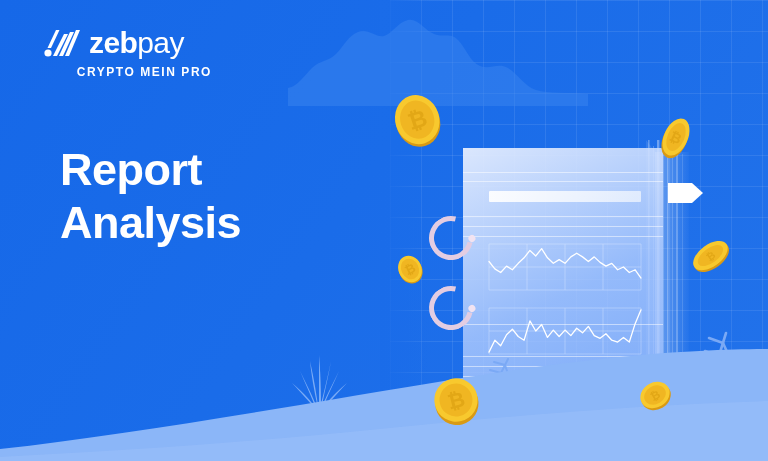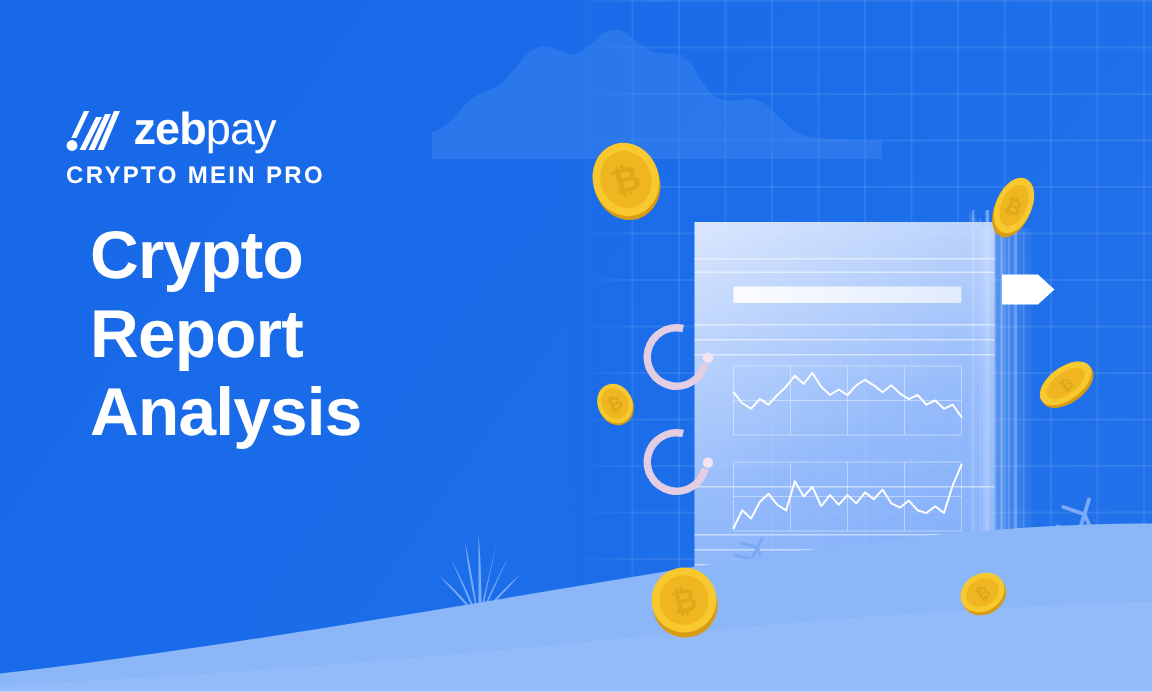--- a/index.html
+++ b/index.html
@@ -36,30 +36,30 @@
   .cloud { position:absolute; top:6px; left:288px; width:300px; height:100px; opacity:.55; }
 
   
   .wave { position:absolute; left:0; bottom:0; width:768px; height:130px; }
 
   
   .fan { position:absolute; left:286px; bottom:48px; width:66px; height:62px; opacity:.85;}
 
   
   .logo-wrap { position:absolute; top:28px; left:44px; width:170px; }
-  .logo-row { display:flex; align-items:flex-start; gap:9px;margin-top:44px; }
+  .logo-row { display:flex; align-items:flex-start; gap:9px; }
   .logo-mark { width:36px; height:30px; flex:0 0 auto; }
   .logo-word {
     color:#ffffff; font-size:30px; font-weight:700;
     letter-spacing:-0.6px; line-height:1; white-space:nowrap;
   }
   .logo-word .pay { font-weight:400; }
   .logo-tag {
     margin-top:7px; text-align:right; padding-right:2px;
-    color:#ffffff; font-size:16px; font-weight:700;
+    color:#ffffff; font-size:12px; font-weight:700;
     letter-spacing:1.55px; white-space:nowrap;
   }
 
   
   .headline {
     position:absolute; top:144px; left:60px;
     color:#ffffff;
     font-size:45px; font-weight:700;
     line-height:1.17; letter-spacing:-0.5px;
   }
@@ -322,18 +322,17 @@
           <path d="M21 28 L32 2 L36 2 L25 28 Z"></path>
           <path d="M3.5 20 L12 2 L15.5 2 L7 20 Z"></path>
         </g>
       </svg>
       <div class="logo-word"><span>zeb</span><span class="pay">pay</span></div>
     </div>
     <div class="logo-tag">CRYPTO MEIN PRO</div>
   </div>
 
   <h1 class="headline">
-    <span>Crypto</span>
     <span>Report</span>
     <span>Analysis</span>
   </h1>
 
 </div>
 
 </body></html>

